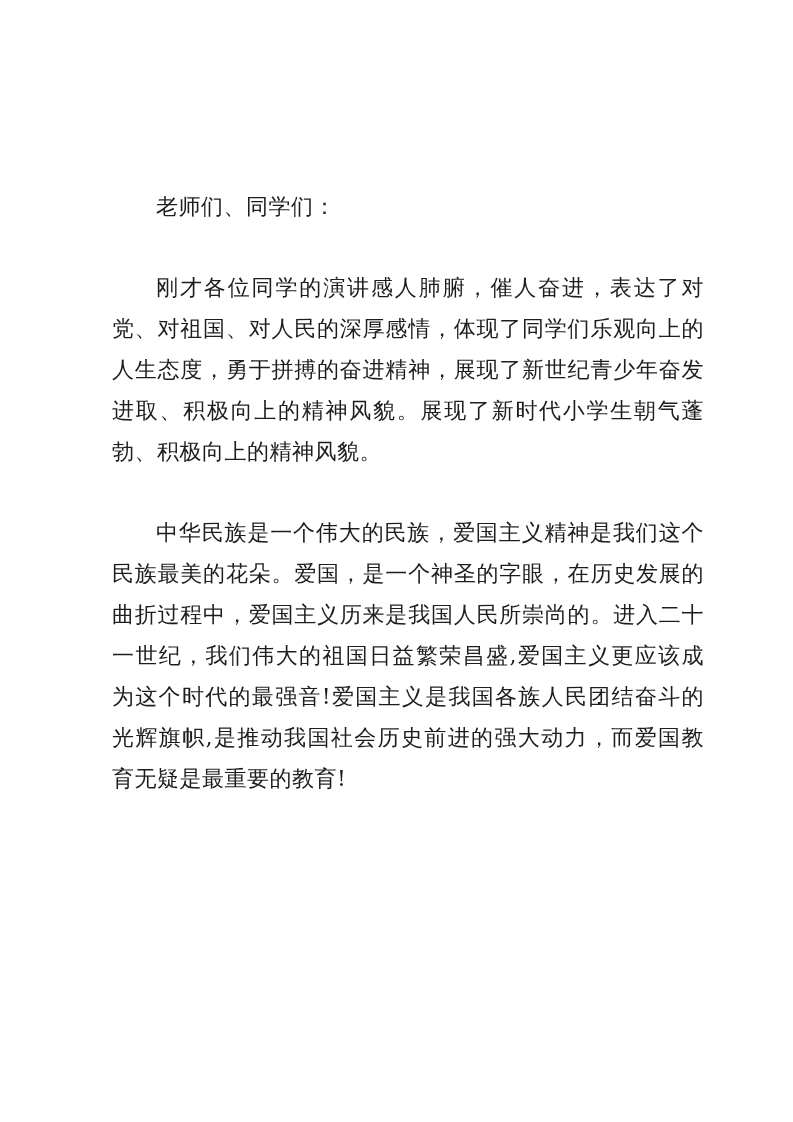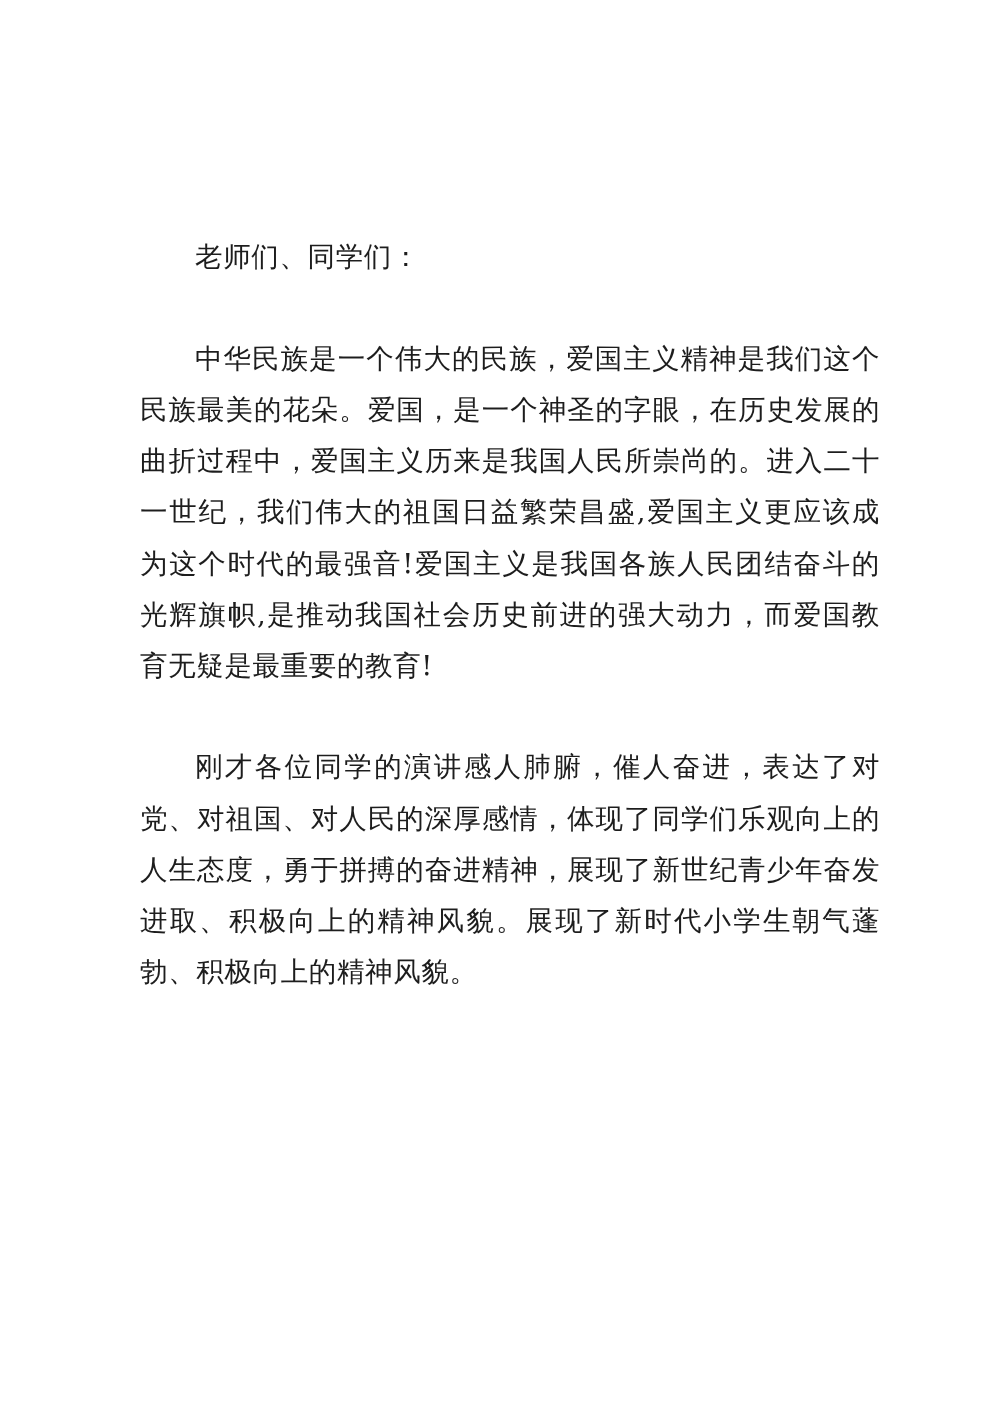--- a/index.html
+++ b/index.html
@@ -32,15 +32,15 @@
   }
   .page p.para {
     margin-top: 40px;
   }
 </style>
 </head>
 <body>
 
 <div class="page">
   <p class="salutation">老师们、同学们：</p>
+  <p class="para">刚才各位同学的演讲感人肺腑，催人奋进，表达了对党、对祖国、对人民的深厚感情，体现了同学们乐观向上的人生态度，勇于拼搏的奋进精神，展现了新世纪青少年奋发进取、积极向上的精神风貌。展现了新时代小学生朝气蓬勃、积极向上的精神风貌。</p>
   <p class="para">中华民族是一个伟大的民族，爱国主义精神是我们这个民族最美的花朵。爱国，是一个神圣的字眼，在历史发展的曲折过程中，爱国主义历来是我国人民所崇尚的。进入二十一世纪，我们伟大的祖国日益繁荣昌盛,爱国主义更应该成为这个时代的最强音!爱国主义是我国各族人民团结奋斗的光辉旗帜,是推动我国社会历史前进的强大动力，而爱国教育无疑是最重要的教育!</p>
-  <p class="para">刚才各位同学的演讲感人肺腑，催人奋进，表达了对党、对祖国、对人民的深厚感情，体现了同学们乐观向上的人生态度，勇于拼搏的奋进精神，展现了新世纪青少年奋发进取、积极向上的精神风貌。展现了新时代小学生朝气蓬勃、积极向上的精神风貌。</p>
 </div>
 
 </body></html>

